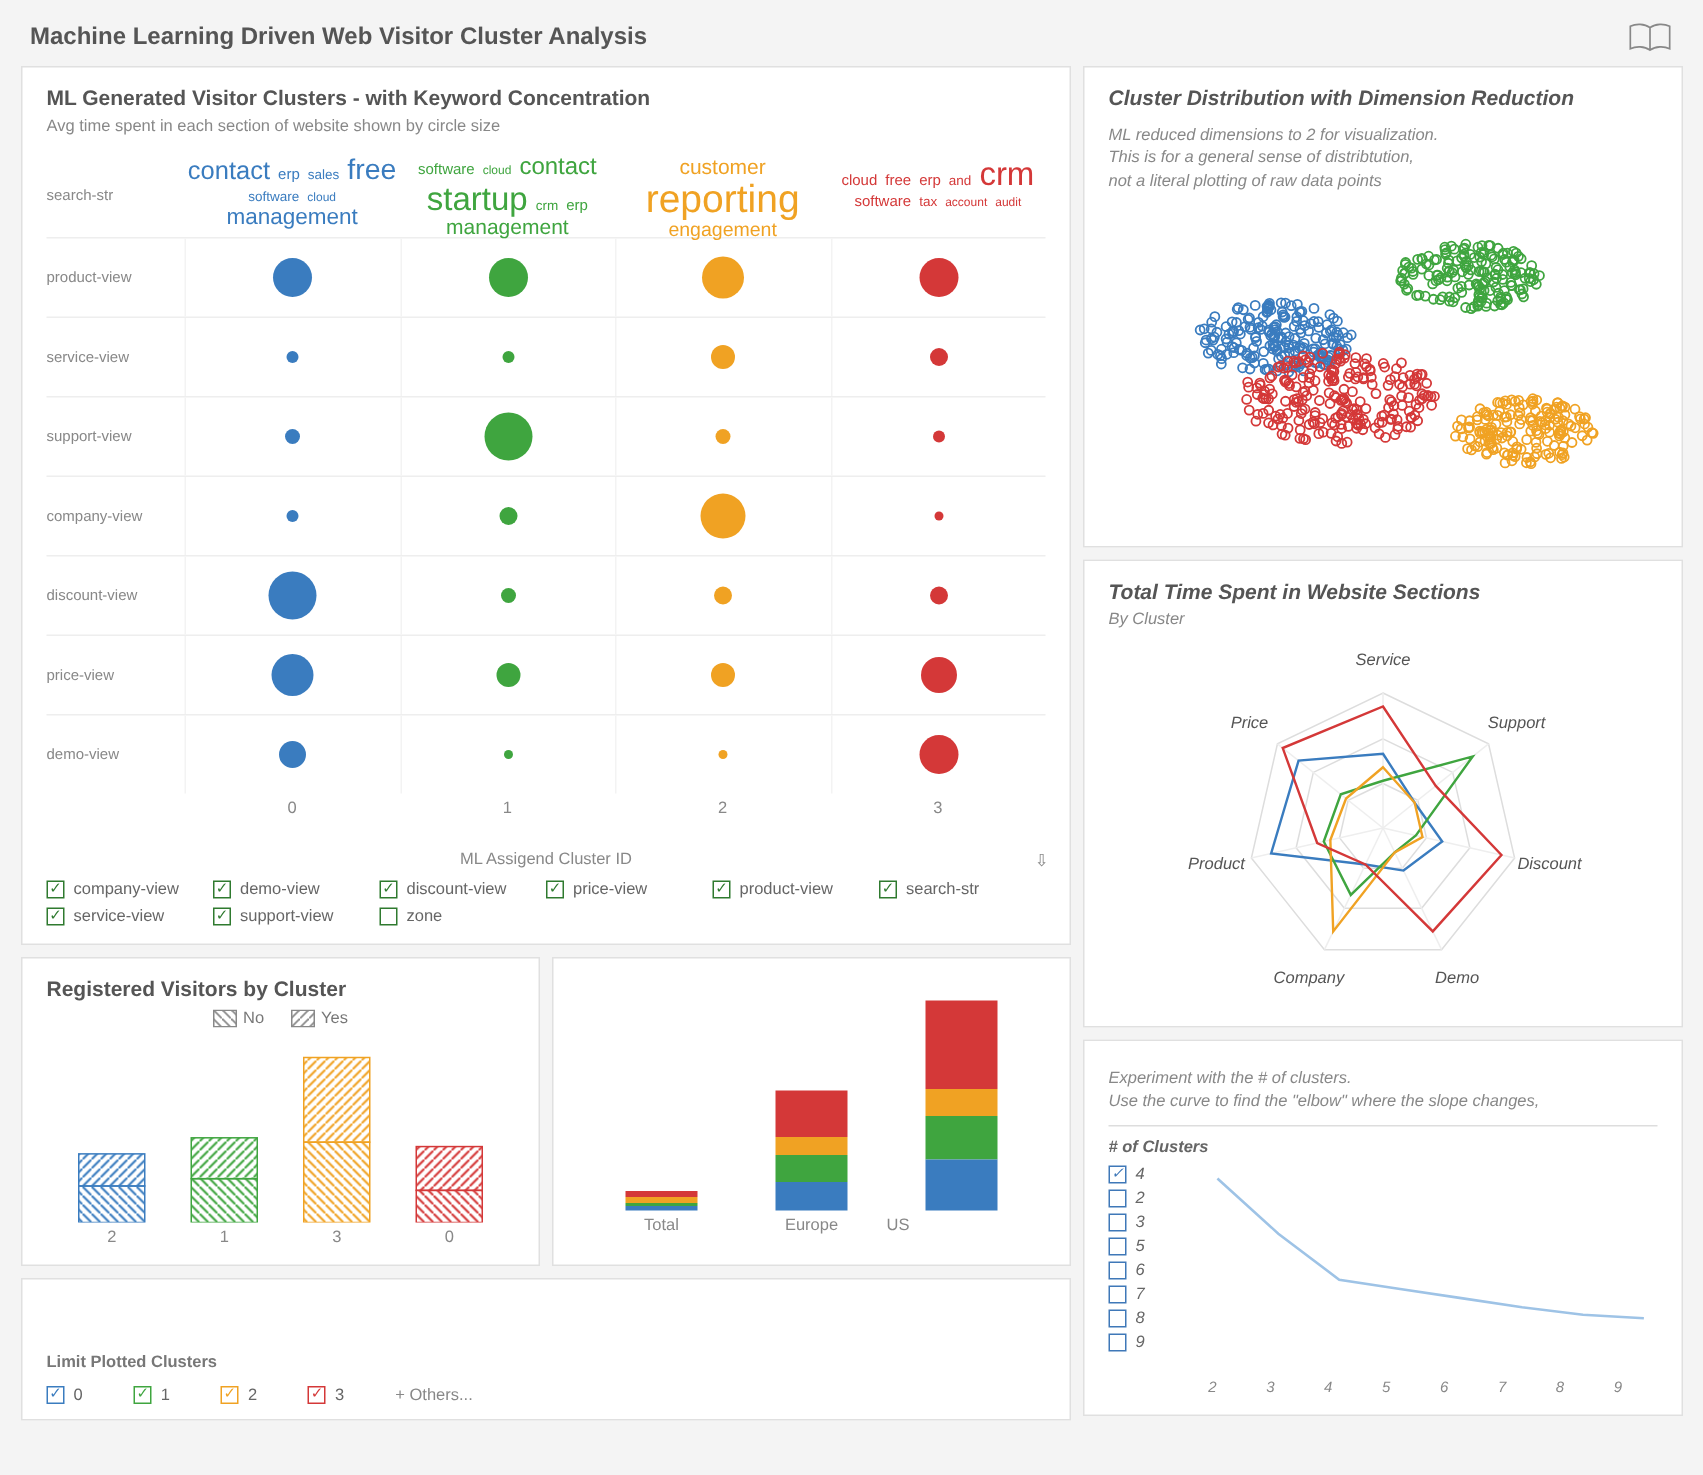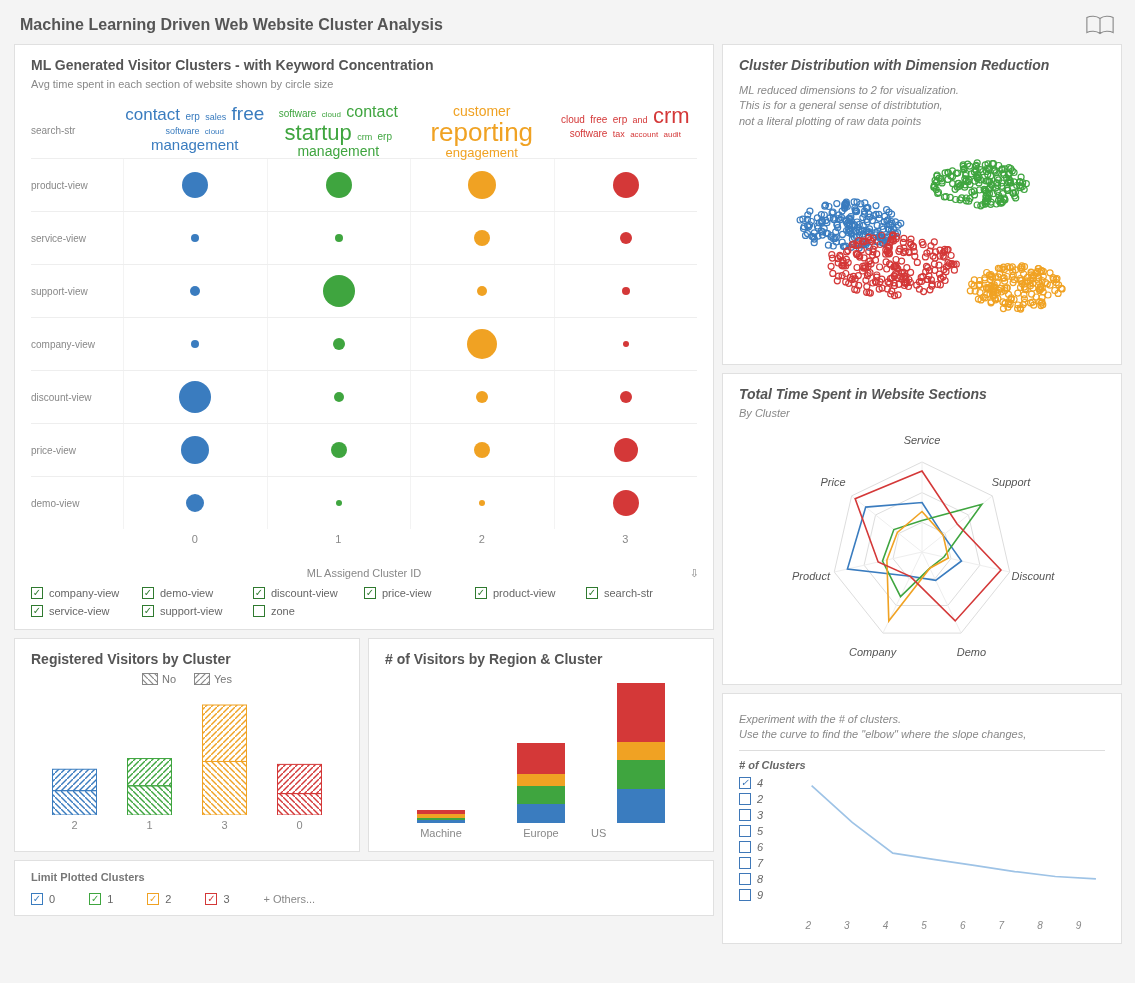--- a/index.html
+++ b/index.html
@@ -12,21 +12,21 @@
   }
   .page { width: 1135px; padding: 10px 14px 20px; }
   .page-header { display: flex; justify-content: space-between; align-items: center; padding: 4px 6px 8px; }
   .page-title { font-size: 16px; font-weight: bold; color: #555; }
   .book-icon { width: 30px; height: 22px; }
   .book-icon svg { width: 30px; height: 22px; fill: none; stroke: #888; stroke-width: 1.2; }
   .grid { display: grid; grid-template-columns: 700px 400px; grid-gap: 8px; align-items: start; }
   .panel { background: #fff; border: 1px solid #e0e0e0; padding: 12px 16px; }
   .panel-title { font-size: 14px; font-weight: bold; color: #555; margin-bottom: 4px; }
   .panel-sub { font-size: 11px; color: #888; line-height: 1.4; }
-  .panel-sub-strong { font-size: 11px; font-weight: bold; color: #777; margin-bottom: 6px; }
+  .panel-sub-strong { font-size: 11px; font-weight: bold; color: #777; margin-bottom: 6px; margin-top: 39px; }
   
   .bubble-area { position: relative; }
   .bubble-row { display: flex; align-items: center; }
   .bubble-label { width: 92px; font-size: 10px; color: #888; text-align: left; }
   .bubble-cells { flex: 1; display: flex; }
   .bubble-cell { flex: 1; display: flex; align-items: center; justify-content: center; height: 52px; }
   .wordcloud-row .bubble-cell { height: 56px; align-items: center; }
   .wordcloud { position: relative; width: 100%; height: 52px; text-align: center; line-height: 1.05; }
   .wc-w { display: inline-block; margin: 0 1px; }
   .bubble { border-radius: 50%; display: block; }
@@ -73,21 +73,21 @@
   .elbow-chart { flex: 1; height: 140px; }
   .section-sub { font-size: 11px; font-weight: bold; color: #666; margin: 8px 0 4px; }
   .small-hr { border-top: 1px solid #ddd; margin: 8px 0; }
   .x-ticks { display: flex; justify-content: space-between; font-size: 10px; color: #888; padding: 0 2px; }
 </style>
 </head>
 <body>
 
 <div class="page">
   <div class="page-header">
-    <div class="page-title">Machine Learning Driven Web Website Cluster Analysis</div>
+    <div class="page-title">Machine Learning Driven Web Visitor Cluster Analysis</div>
     <div class="book-icon">
       <svg viewBox="0 0 32 22">
           <path d="M16 4 C12 1 6 1 2 3 L2 19 C6 17 12 17 16 20 C20 17 26 17 30 19 L30 3 C26 1 20 1 16 4 Z M16 4 L16 20"></path>
         </svg>
     </div>
   </div>
 
   <div class="grid">
 
     <div style="display:flex; flex-direction:column; gap:8px;">
@@ -352,21 +352,20 @@
             </svg>
           <div class="bar-xlabels" id="reg-xlabels">
               <span style="width: 25%; text-align: center;">2</span>
               <span style="width: 25%; text-align: center;">1</span>
               <span style="width: 25%; text-align: center;">3</span>
               <span style="width: 25%; text-align: center;">0</span>
             </div>
         </div>
 
         <div class="panel">
-          <div class="panel-title"># of Visitors by Region &amp; Cluster</div>
           <div class="bars" id="region-bars" style="height:150px;margin-top:6px;">
               <div class="bar-col">
                 <div class="bar-stack">
                   <div class="bar-seg" style="background: rgb(58, 124, 191); height: 2.93706px;"></div>
                   <div class="bar-seg" style="background: rgb(63, 165, 63); height: 2.93706px;"></div>
                   <div class="bar-seg" style="background: rgb(240, 162, 35); height: 3.91608px;"></div>
                   <div class="bar-seg" style="background: rgb(212, 56, 56); height: 3.91608px;"></div>
                 </div>
               </div>
               <div class="bar-col">
@@ -380,21 +379,21 @@
               <div class="bar-col">
                 <div class="bar-stack">
                   <div class="bar-seg" style="background: rgb(58, 124, 191); height: 34.2657px;"></div>
                   <div class="bar-seg" style="background: rgb(63, 165, 63); height: 29.3706px;"></div>
                   <div class="bar-seg" style="background: rgb(240, 162, 35); height: 17.6224px;"></div>
                   <div class="bar-seg" style="background: rgb(212, 56, 56); height: 58.7413px;"></div>
                 </div>
               </div>
             </div>
           <div class="bar-xlabels" id="region-xlabels">
-              <span style="flex: 1 1 0%; text-align: center;">Machine</span>
+              <span style="flex: 1 1 0%; text-align: center;">Total</span>
               <span style="flex: 1 1 0%; text-align: center;">Europe</span>
               <span style="flex: 1 1 0%; ">US</span>
             </div>
         </div>
       </div>
 
       <div class="panel" style="padding:10px 16px;">
         <div class="panel-sub-strong">Limit Plotted Clusters</div>
         <div class="limit-row" id="limit-row">
             <div class="cb" style="color: rgb(58, 124, 191);">

